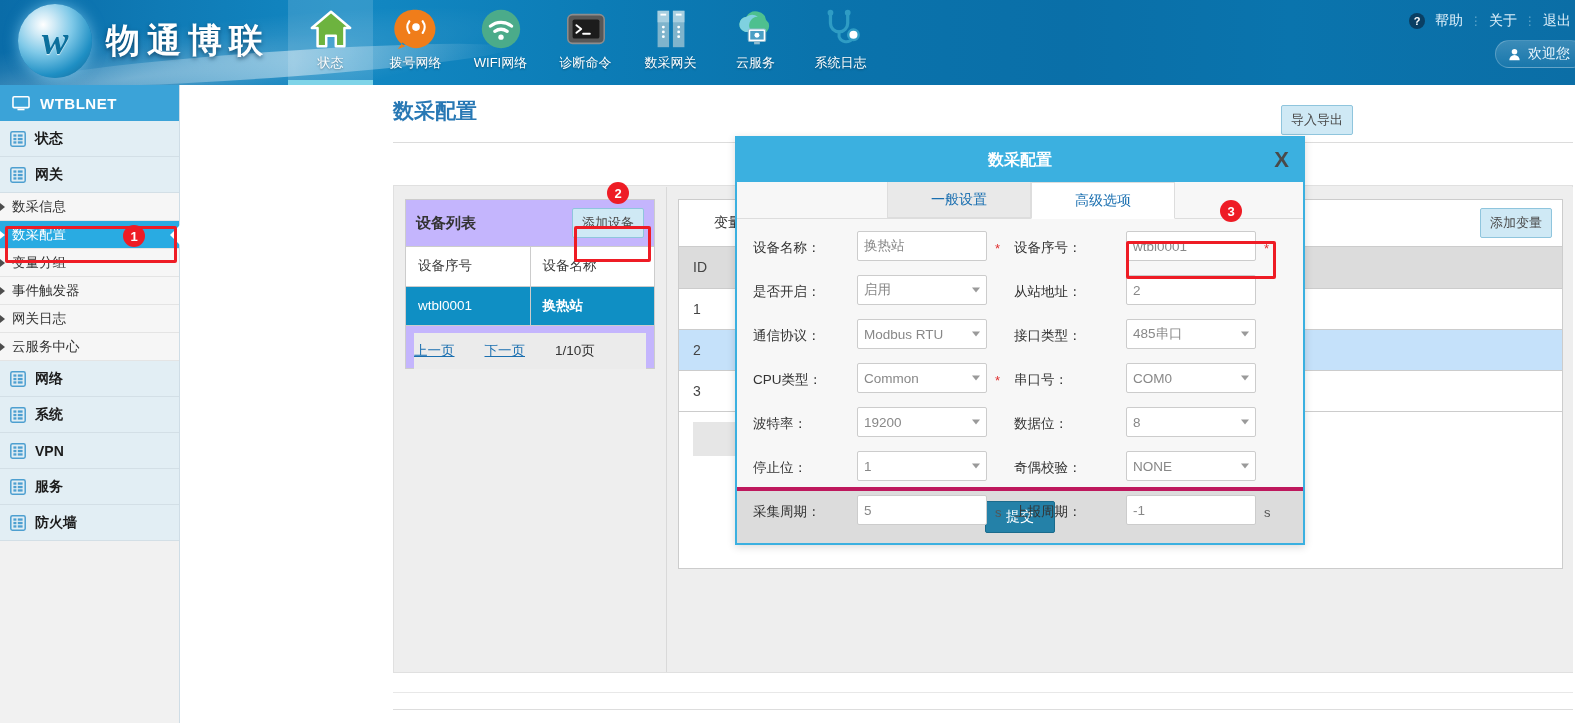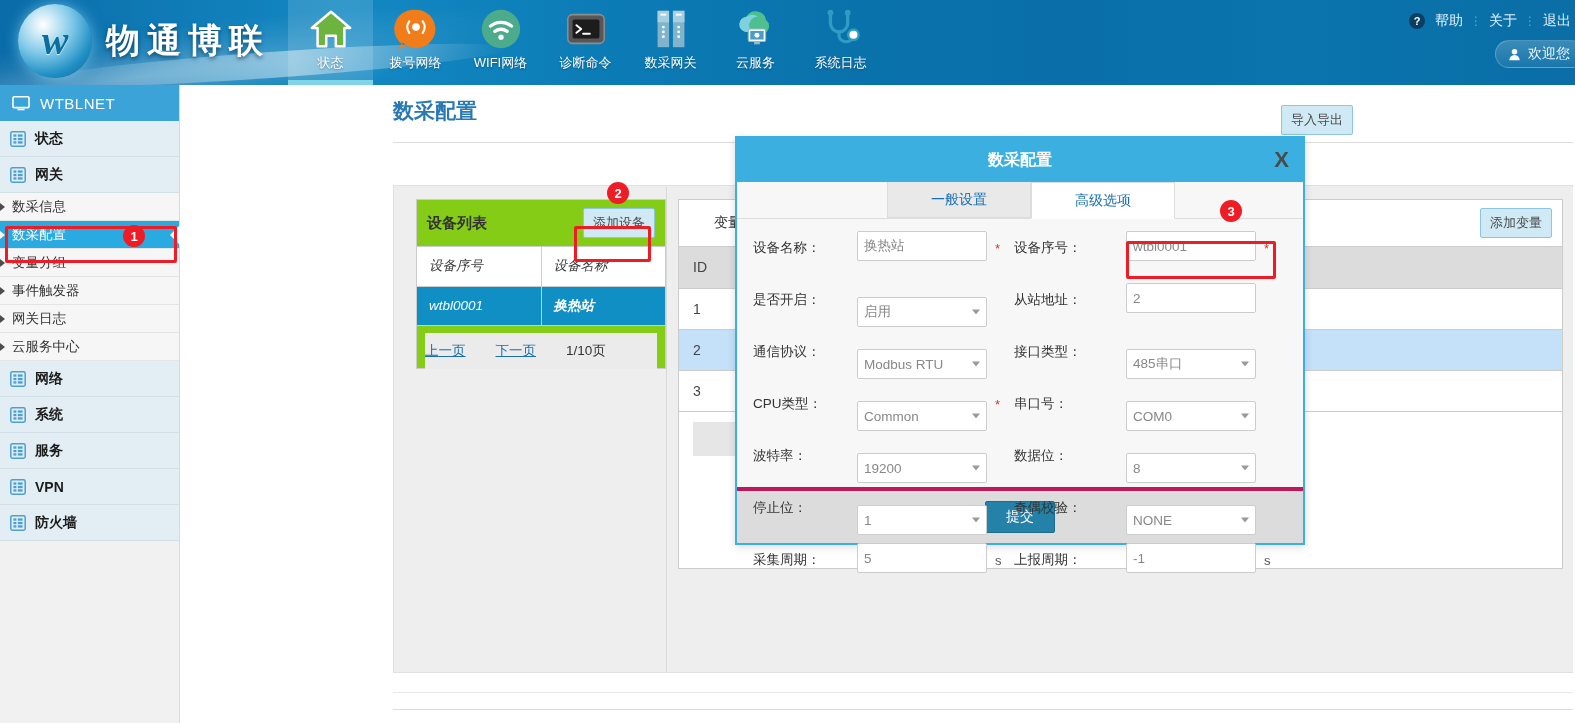--- a/index.html
+++ b/index.html
@@ -117,21 +117,21 @@
   #sidebar {
     position: absolute; left: 0; top: 85px;
     width: 180px; height: 638px;
     background: #f1f1f1;
     border-right: 1px solid #cfdde6;
   }
   #sidebar-brand {
     height: 36px; background: #3ba3d8;
     display: flex; align-items: center; gap: 10px;
     padding-left: 12px;
-    color: #ffffff; font-size: 15px; font-weight: normal;
+    color: #ffffff; font-size: 15px; font-weight: bold;
     letter-spacing: 0.5px;
   }
   .sb-monitor { width: 18px; height: 15px; display:block; }
   .sb-group {
     height: 36px; display: flex; align-items: center; gap: 9px;
     padding-left: 10px;
     background: #e2eef4;
     border-bottom: 1px solid #d3dfe6;
     color: #1c1c1c; font-size: 14px; font-weight: bold;
     cursor: pointer;
@@ -201,44 +201,43 @@
     background: #eeeeee;
     border: 1px solid #e0e0e0;
   }
   #panel-left {
     position: absolute; left: 1px; top: 1px;
     width: 272px; height: 485px;
     background: #eeeeee;
     border-right: 1px solid #d9d9d9;
   }
   #device-list-box {
-    position: absolute; left: 21px; top: 12px;
+    position: absolute; left: 10px; top: 12px;
     width: 250px; height: 170px;
-    background: #84cc16; border: 1px solid #cccccc;
+    background: #c4b5fd; border: 1px solid #cccccc;
   }
   #dl-header {
     height: 47px; display: flex; align-items: center;
     justify-content: space-between; padding: 0 10px;
     border-bottom: 1px solid #cccccc;
   }
   #dl-title { font-size: 15px; color: #333333; font-weight: bold; }
   .btn-light {
     background: #cfe9f5;
     border: 1px solid #8fc5dd;
     border-radius: 2px;
     color: #4a4a4a; font-size: 13px;
     padding: 5px 9px; cursor: pointer;
     font-family: "Liberation Sans", sans-serif;
   }
   #dl-table { width: 100%; border-collapse: collapse; }
   #dl-table th, #dl-table td {
     height: 39px; padding: 0 12px; text-align: left;
     font-size: 13.5px; color: #444444; font-weight: normal;
     border-bottom: 1px solid #cccccc;
-    font-style: italic;
   }
   #dl-table th { background: #ffffff; color: #3a3a3a; }
   #dl-table th.col2, #dl-table td.col2 { border-left: 1px solid #cccccc; }
   #dl-table tr.sel td {
     background: #0f8fc4; color: #ffffff; font-weight: bold;
   }
   #dl-table tr.sel td.first { font-weight: normal; }
   #dl-pager {
     margin: 7px 8px; height: 36px; background: #ebebeb;
     display: flex; align-items: center; gap: 30px;
@@ -327,38 +326,38 @@
 
   #modal-body {
     position: relative;
     height: 268px;
     background: #f7f7f7;
     padding: 12px 10px 0 10px;
   }
   .form-grid {
     display: grid;
     grid-template-columns: 110px 135px 16px 118px 135px 16px;
-    row-gap: 18px;
+    row-gap: 10px;
     align-items: center;
   }
   .f-label {
     font-size: 13.5px; color: #333333; text-align: left;
     padding-left: 6px; white-space: nowrap;
   }
   .f-ctrl { position: relative; height: 34px; }
   .f-input, .f-select {
     width: 130px; height: 30px;
     border: 1px solid #cccccc; border-radius: 2px;
     background: #ffffff;
     font-size: 13.5px; color: #888888;
     padding: 0 6px; outline: none;
     font-family: "Liberation Sans", sans-serif;
   }
   .f-select { padding-right: 18px; }
-  .f-sel-wrap { position: relative; display: inline-block; margin-top: 14px; }
+  .f-sel-wrap { position: relative; display: inline-block; }
   .f-sel-wrap .arrow {
     position: absolute; right: 7px; top: 50%;
     transform: translateY(-50%);
     width: 0; height: 0;
     border-top: 5px solid #9a9a9a;
     border-left: 4px solid transparent;
     border-right: 4px solid transparent;
     pointer-events: none;
   }
   .req { color: #e03030; font-size: 13px; padding-left: 3px; }
@@ -586,34 +585,34 @@
   <div class="sb-group">
     <svg class="sb-grid" viewBox="0 0 16 16">
       <rect x="0.8" y="0.8" width="14.4" height="14.4" rx="1.6" fill="none" stroke="#4d9fd0" stroke-width="1.5"></rect>
       <rect x="3.4" y="3.4" width="3" height="2.3" fill="#4d9fd0"></rect>
         <rect x="7.8" y="3.4" width="4.8" height="2.3" fill="#4d9fd0"></rect>
       <rect x="3.4" y="6.9" width="3" height="2.3" fill="#4d9fd0"></rect>
         <rect x="7.8" y="6.9" width="4.8" height="2.3" fill="#4d9fd0"></rect>
       <rect x="3.4" y="10.3" width="3" height="2.3" fill="#4d9fd0"></rect>
         <rect x="7.8" y="10.3" width="4.8" height="2.3" fill="#4d9fd0"></rect>
     </svg>
-    <span>服务</span>
+    <span>VPN</span>
   </div>
 
   <div class="sb-group">
     <svg class="sb-grid" viewBox="0 0 16 16">
       <rect x="0.8" y="0.8" width="14.4" height="14.4" rx="1.6" fill="none" stroke="#4d9fd0" stroke-width="1.5"></rect>
       <rect x="3.4" y="3.4" width="3" height="2.3" fill="#4d9fd0"></rect>
         <rect x="7.8" y="3.4" width="4.8" height="2.3" fill="#4d9fd0"></rect>
       <rect x="3.4" y="6.9" width="3" height="2.3" fill="#4d9fd0"></rect>
         <rect x="7.8" y="6.9" width="4.8" height="2.3" fill="#4d9fd0"></rect>
       <rect x="3.4" y="10.3" width="3" height="2.3" fill="#4d9fd0"></rect>
         <rect x="7.8" y="10.3" width="4.8" height="2.3" fill="#4d9fd0"></rect>
     </svg>
-    <span>VPN</span>
+    <span>服务</span>
   </div>
 
   <div class="sb-group">
     <svg class="sb-grid" viewBox="0 0 16 16">
       <rect x="0.8" y="0.8" width="14.4" height="14.4" rx="1.6" fill="none" stroke="#4d9fd0" stroke-width="1.5"></rect>
       <rect x="3.4" y="3.4" width="3" height="2.3" fill="#4d9fd0"></rect>
         <rect x="7.8" y="3.4" width="4.8" height="2.3" fill="#4d9fd0"></rect>
       <rect x="3.4" y="6.9" width="3" height="2.3" fill="#4d9fd0"></rect>
         <rect x="7.8" y="6.9" width="4.8" height="2.3" fill="#4d9fd0"></rect>
       <rect x="3.4" y="10.3" width="3" height="2.3" fill="#4d9fd0"></rect>

